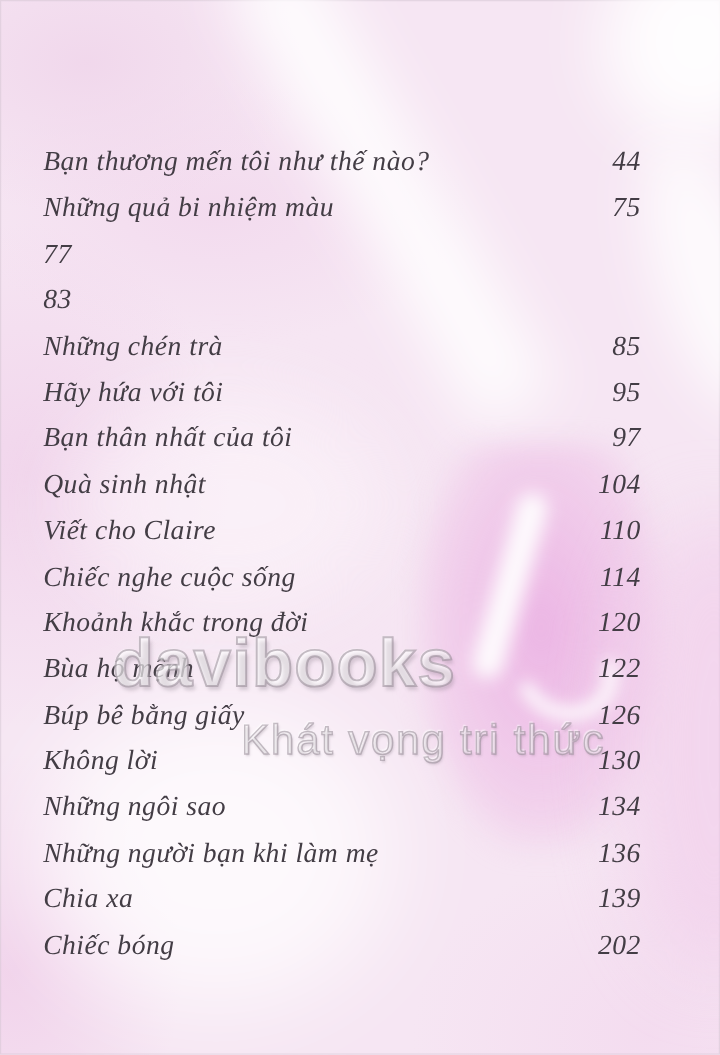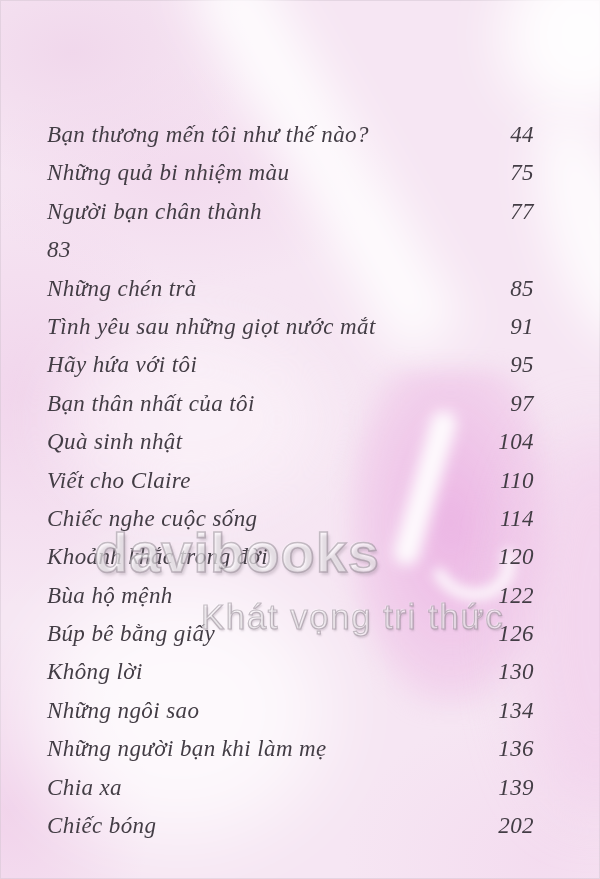--- a/index.html
+++ b/index.html
@@ -102,21 +102,20 @@
     height:38.4px;
     line-height:38.4px;
   }
   .toc-title,.toc-page{
     font-family:"Liberation Serif",serif;
     font-style:italic;
     font-size:23px;
     color:var(--text,#433d45);
     letter-spacing:0.4px;
     white-space:nowrap;
-    margin-left:11px;
   }
   .toc-page{font-variant-numeric:lining-nums;}
 
   
   .watermark{
     position:absolute;left:0;top:0;width:100%;height:100%;
     z-index:3;pointer-events:none;
     font-family:"Liberation Sans",sans-serif;
   }
   .wm-logo{
@@ -159,33 +158,28 @@
   <ul class="toc">
     <li class="toc-row">
         <span class="toc-title">Bạn thương mến tôi như thế nào?</span>
         <span class="toc-page">44</span>
       </li>
       <li class="toc-row">
         <span class="toc-title">Những quả bi nhiệm màu</span>
         <span class="toc-page">75</span>
       </li>
       <li class="toc-row">
-        <span class="toc-title">Người bạn chân thành</span>
         <span class="toc-page">77</span>
       </li>
       <li class="toc-row">
         <span class="toc-page">83</span>
       </li>
       <li class="toc-row">
         <span class="toc-title">Những chén trà</span>
         <span class="toc-page">85</span>
-      </li>
-      <li class="toc-row">
-        <span class="toc-title">Tình yêu sau những giọt nước mắt</span>
-        <span class="toc-page">91</span>
       </li>
       <li class="toc-row">
         <span class="toc-title">Hãy hứa với tôi</span>
         <span class="toc-page">95</span>
       </li>
       <li class="toc-row">
         <span class="toc-title">Bạn thân nhất của tôi</span>
         <span class="toc-page">97</span>
       </li>
       <li class="toc-row">

